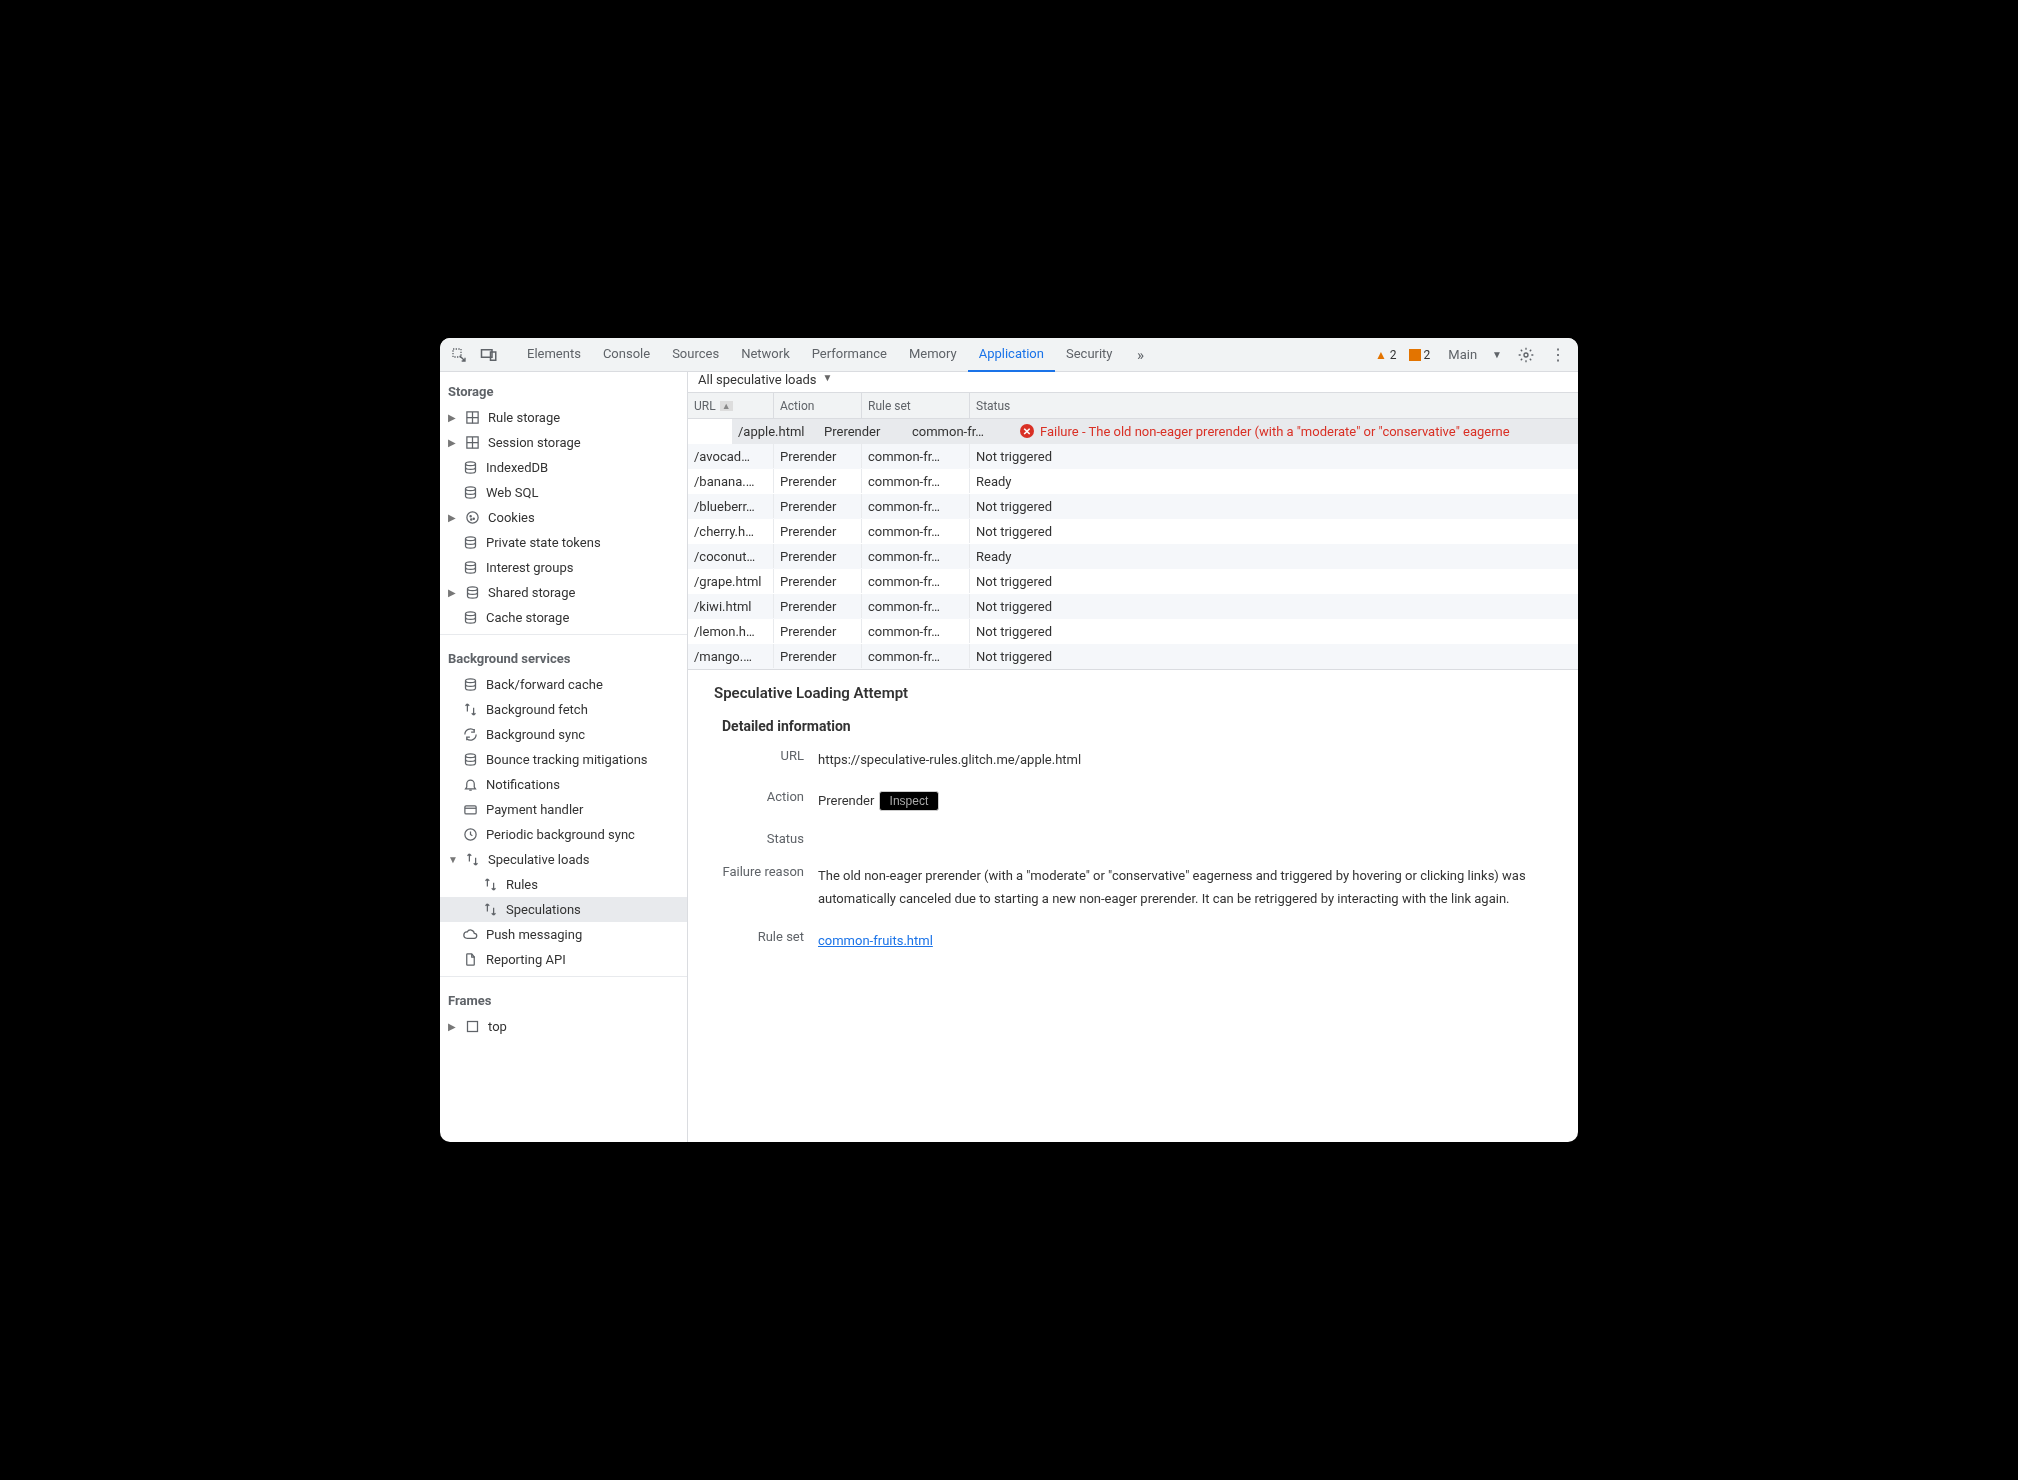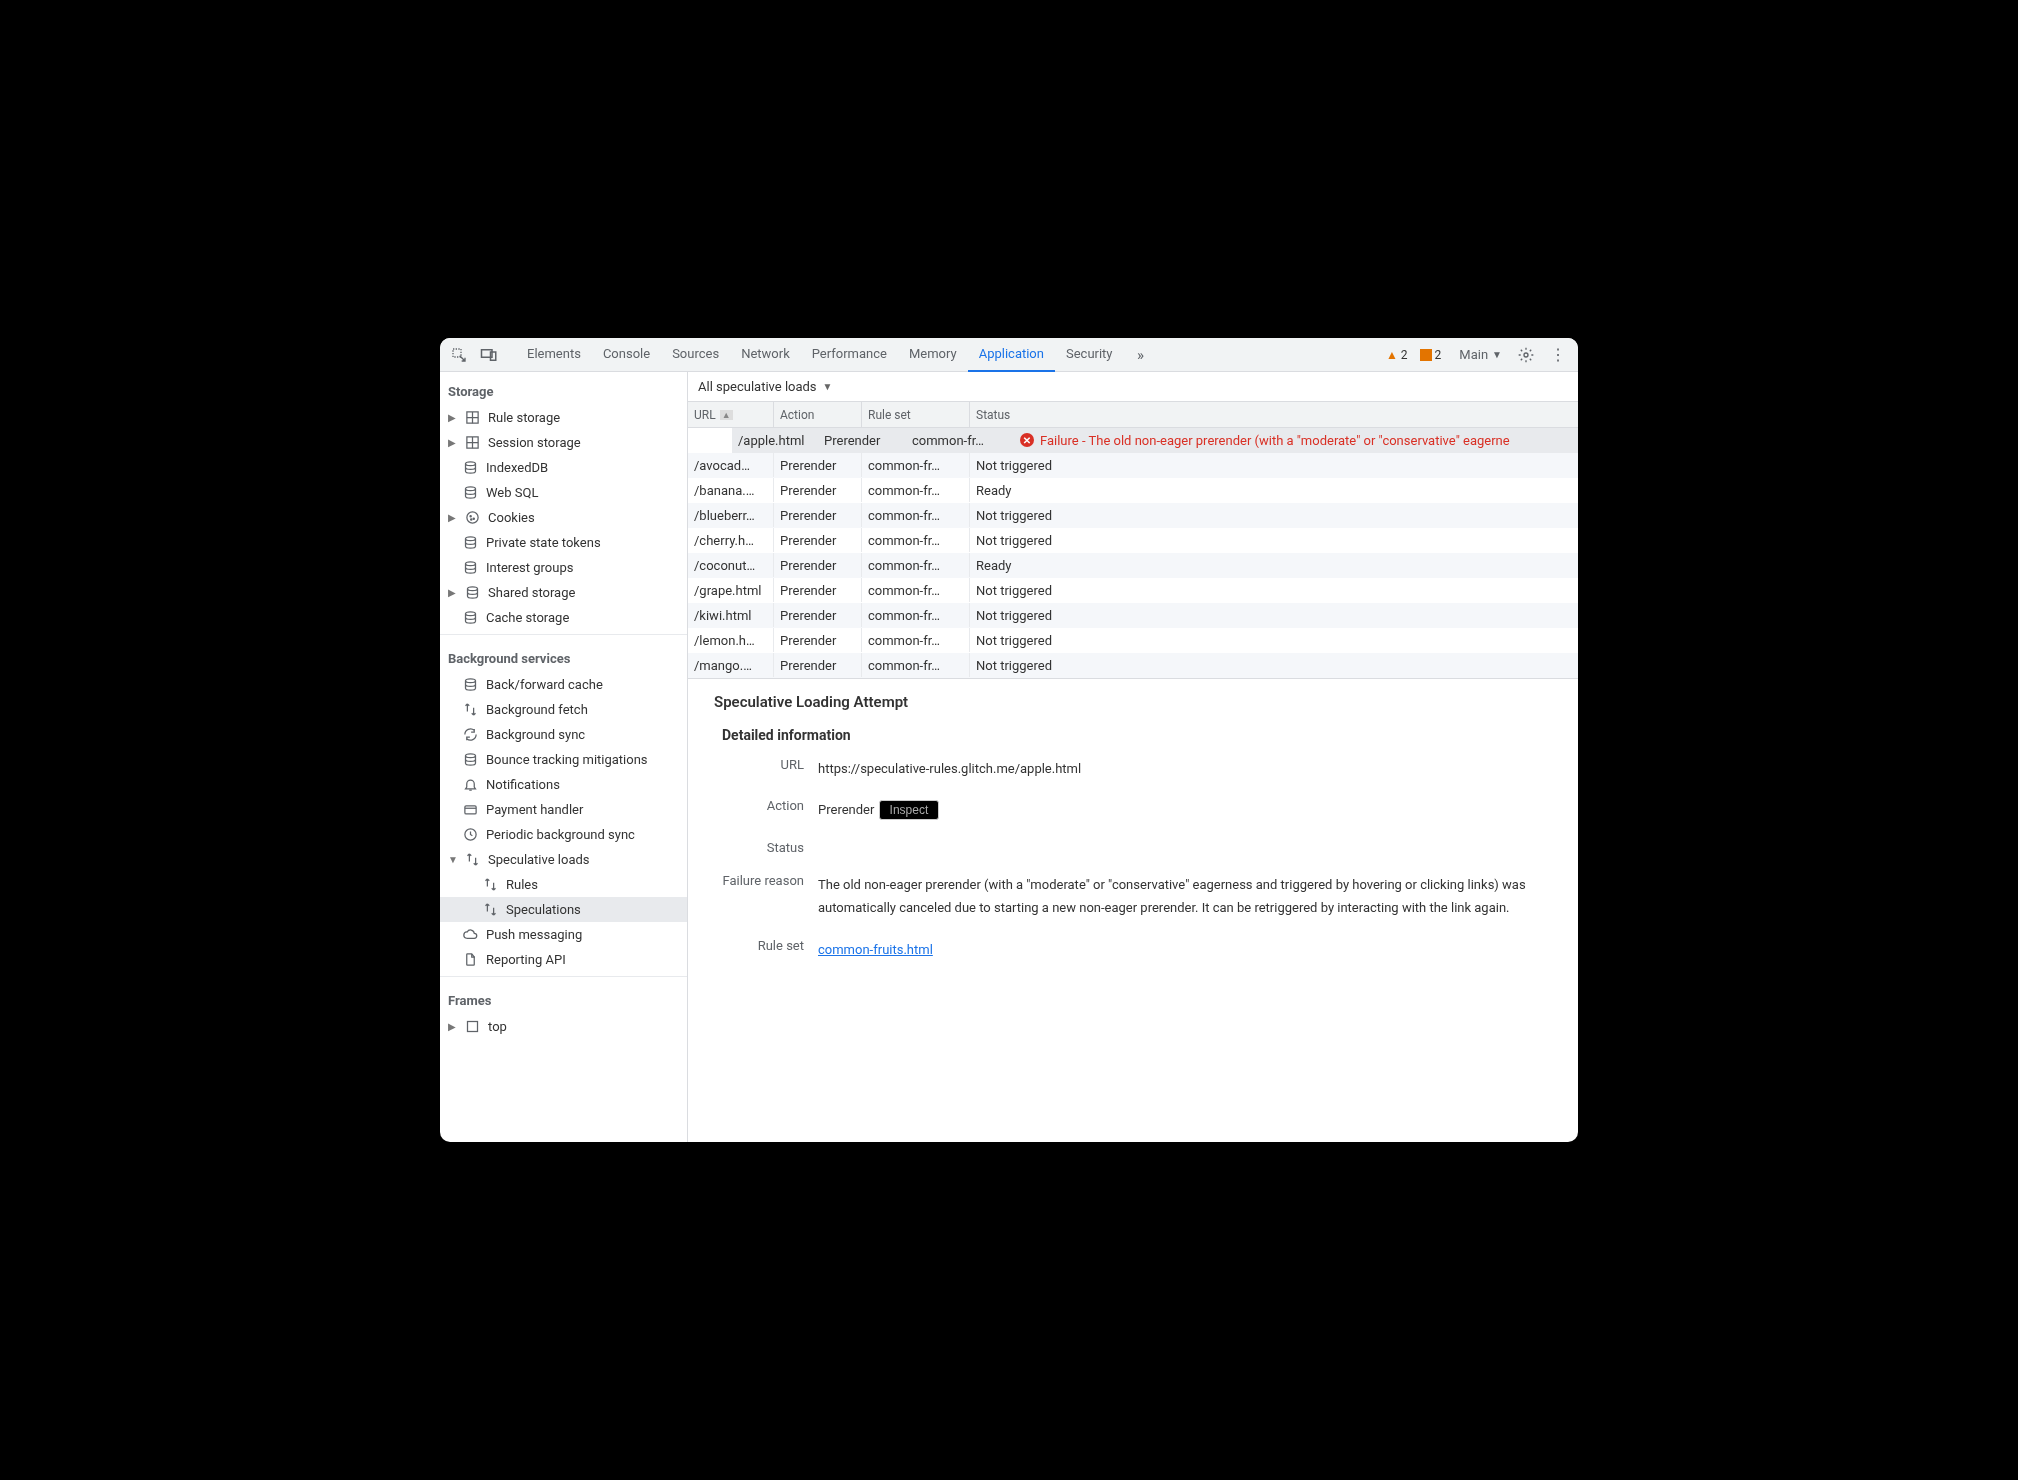--- a/index.html
+++ b/index.html
@@ -61,21 +61,21 @@
     align-items: center;
     color: #5f6368;
     font-size: 13px;
     cursor: pointer;
     border-bottom: 2px solid transparent;
   }
   .tab.active { color: #1a73e8; border-bottom-color: #1a73e8; }
   .spacer { flex: 1; }
   .warn-badge { display: flex; align-items: center; gap: 3px; font-size: 12px; margin-right: 8px; }
   .warn-triangle { color: #e37400; }
-  .btn-frame { display:flex; align-items:center; gap:4px; color:#5f6368; font-size:13px; padding:0 6px;}
+  .btn-frame { display:flex; align-items:center; gap:15px; color:#5f6368; font-size:13px; padding:0 6px;}
   .gear { color:#5f6368; padding:0 6px; }
   .kebab { color:#5f6368; padding:0 6px; font-size:16px;}
 
   .body { flex:1; display:flex; overflow:hidden; }
 
   
   .sidebar {
     width: 248px;
     border-right: 1px solid #dadce0;
     overflow-y: auto;
@@ -100,23 +100,23 @@
   }
   .sb-item .arrow { width: 8px; color:#777; font-size:10px; margin-left:-14px;}
   .sb-item.selected { background: #e8eaed; }
   .sb-item.child { padding-left: 42px; }
   .sb-ico { width: 16px; display:flex; align-items:center; justify-content:center; color:#5f6368;}
   .sb-divider { border-top:1px solid #e8eaed; margin: 4px 0;}
 
   
   .main { flex:1; display:flex; flex-direction:column; overflow:hidden;}
   .filterbar {
-    height: 30px;
+    height: 21px;
     border-bottom: 1px solid #dadce0;
-    display:flex; align-items:center;
+    display:flex; align-items:flex-start;
     padding: 0 10px;
     font-size: 13px;
     color:#333;
     gap:6px;
   }
   .thead {
     display:flex;
     background:#f1f3f4;
     border-bottom:1px solid #dadce0;
     font-size:12px;

